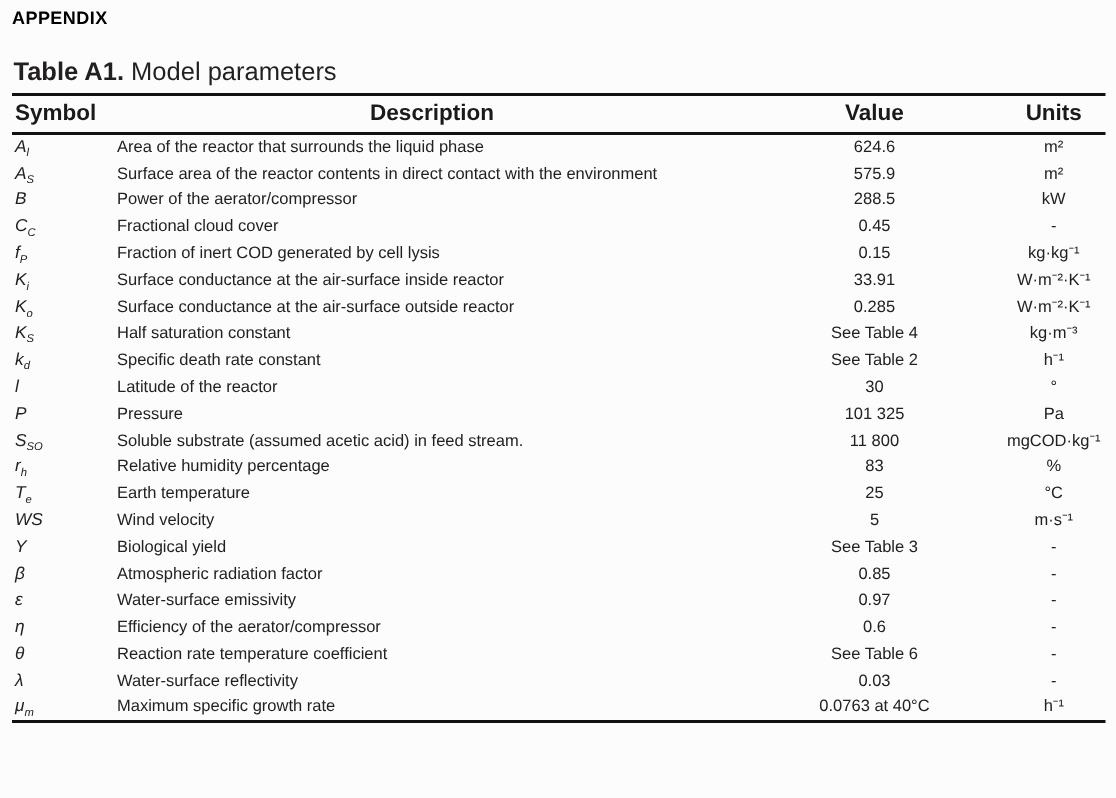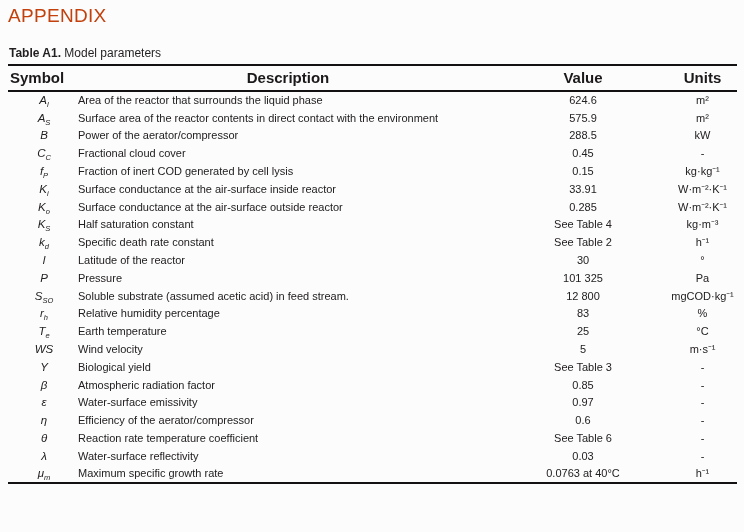--- a/index.html
+++ b/index.html
@@ -5,28 +5,28 @@
   * { margin:0; padding:0; box-sizing:border-box; }
   html,body { width:744px; height:532px; }
   body {
     background:#fcfcfc;
     font-family:"Liberation Sans", sans-serif;
     color:#221f20;
     overflow:hidden;
   }
   .page { width:744px; height:532px; position:relative; }
   .appendix-heading {
-    font-size:19px;
-    font-weight:normal;
+    font-size:12px;
+    font-weight:bold;
     letter-spacing:0.3px;
     margin:5px 0 0 8px;
-    color:#c2410c;
+    color:#000000;
   }
   .table-caption {
-    font-size:12px;
+    font-size:17px;
     margin:19px 0 4px 9px;
     color:#221f20;
   }
   .table-caption .cap-label { font-weight:bold; }
   table.params {
     border-collapse:collapse;
     table-layout:fixed;
     width:729px;
     margin-left:8px;
     border-top:2px solid #141112;
@@ -49,21 +49,21 @@
   tbody td {
     font-size:11px;
     height:17.8px;
     line-height:12px;
     padding:0;
     white-space:nowrap;
     overflow:visible;
     vertical-align:middle;
     color:#232021;
   }
-  td.c-sym { text-align:center; padding-left:2px; }
+  td.c-sym { text-align:left; padding-left:2px; }
   td.c-sym .sym-base { font-style:italic; font-size:11.5px; }
   td.c-sym sub.sym-sub { font-style:italic; font-size:7.5px; line-height:0; }
   td.c-des { text-align:left; }
   td.c-val { text-align:center;margin-top:20px; }
   td.c-uni { text-align:center; }
 </style>
 </head>
 <body>
 
 <div class="page">
@@ -162,21 +162,21 @@
     <tr>
       <td class="c-sym"><span class="sym-base">P</span><sub class="sym-sub"></sub></td>
       <td class="c-des">Pressure</td>
       <td class="c-val">101 325</td>
       <td class="c-uni">Pa</td>
     </tr>
 
     <tr>
       <td class="c-sym"><span class="sym-base">S</span><sub class="sym-sub">SO</sub></td>
       <td class="c-des">Soluble substrate (assumed acetic acid) in feed stream.</td>
-      <td class="c-val">12 800</td>
+      <td class="c-val">11 800</td>
       <td class="c-uni">mgCOD·kg⁻¹</td>
     </tr>
 
     <tr>
       <td class="c-sym"><span class="sym-base">r</span><sub class="sym-sub">h</sub></td>
       <td class="c-des">Relative humidity percentage</td>
       <td class="c-val">83</td>
       <td class="c-uni">%</td>
     </tr>
 

